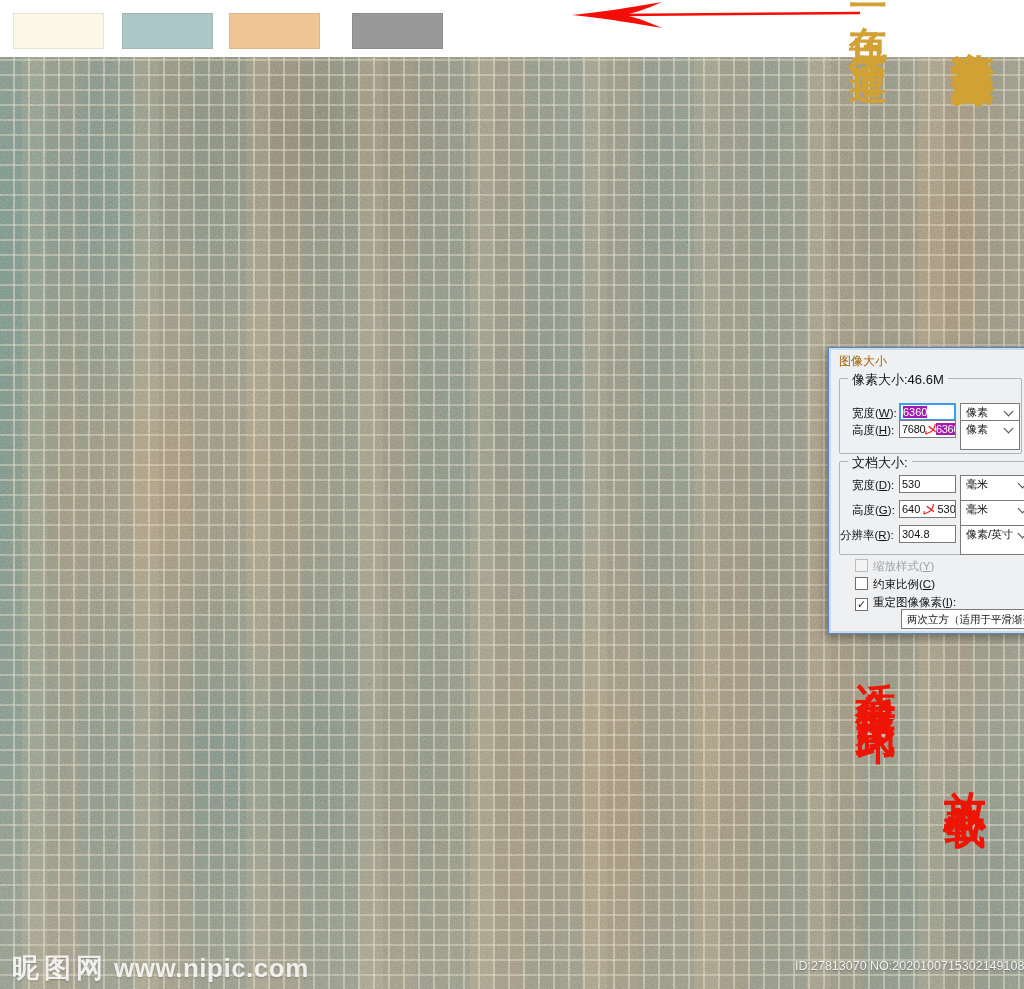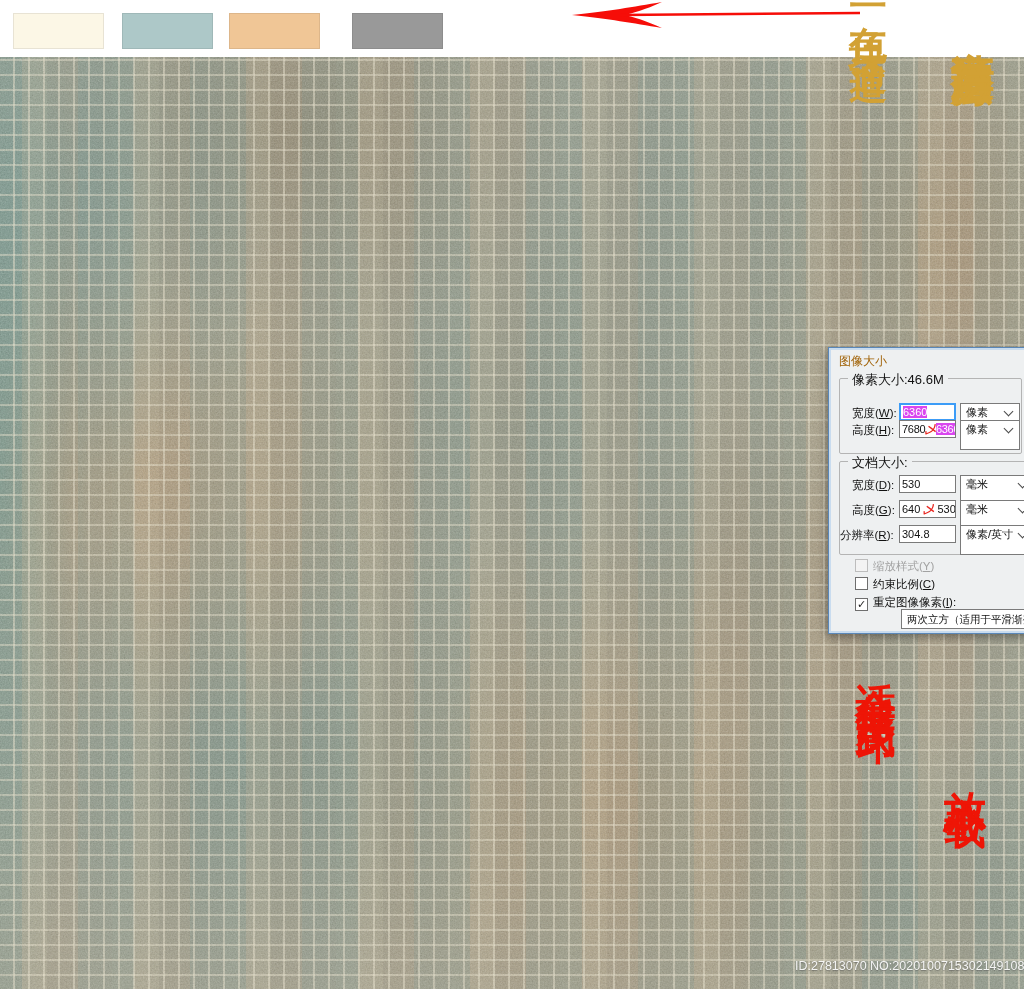--- a/index.html
+++ b/index.html
@@ -52,21 +52,21 @@
   .group{position:absolute;border:1px solid #b4b4b4;border-radius:2px;background:transparent;}
   .group-1{left:10px;top:30px;width:181px;height:74px;}
   .group-2{left:10px;top:113px;width:181px;height:92px;padding-left:34px;}
   .legend{position:absolute;left:8px;top:-8px;background:#eef0f1;padding:0 4px;font-size:13px;}
   .row{position:absolute;height:20px;line-height:20px;}
   .row-label{position:absolute;left:12px;font-size:11.5px;white-space:nowrap;}
   .mn{text-decoration:underline;}
   .tfield{position:absolute;left:59px;width:57px;height:18px;box-sizing:border-box;background:#fff;
     border:1px solid #7a7a7a;font-size:11px;line-height:16px;padding:0 2px;white-space:nowrap;overflow:hidden;}
   .tfield.focused{border:2px solid #3c9cf7;line-height:14px;}
-  .sel{background:#d946ef;color:#fff;margin-top:21px;}
+  .sel{background:#a21caf;color:#fff;margin-top:21px;}
   .cross{color:#e8251f;font-weight:700;}
   .ddl{position:absolute;left:120px;width:60px;height:30px;box-sizing:border-box;background:#fff;
     border:1px solid #7a7a7a;font-size:11px;line-height:16px;padding-left:5px;white-space:nowrap;overflow:hidden;}
   .ddl-wide{width:74px;}
   .chev{position:absolute;right:7px;top:4px;width:6px;height:6px;border-right:1.6px solid #4a4a4a;
     border-bottom:1.6px solid #4a4a4a;transform:rotate(45deg);}
   .opt{position:absolute;left:26px;height:14px;line-height:14px;font-size:11.5px;white-space:nowrap;}
   .cb{display:inline-block;width:11px;height:11px;border:1px solid #6e6e6e;background:#fff;
     vertical-align:-2px;margin-right:5px;text-align:center;line-height:11px;font-size:11px;color:#1f1f1f;}
   .opt.disabled{color:#a2a2a2;}
@@ -168,15 +168,18 @@
     <div class="opt" style="top:229px;">
       <span class="cb"></span><span>约束比例(</span><span class="mn">C</span><span>)</span>
     </div>
     <div class="opt" style="top:247px;">
       <span class="cb">✓</span><span>重定图像像素(</span><span class="mn">I</span><span>):</span>
     </div>
 
     <div class="combo">两次立方（适用于平滑渐变</div>
   </div>
 
+  <div class="wm">
+    <span class="site">昵图网</span><span class="url">www.nipic.com</span>
+  </div>
   <div class="idtext">ID:27813070 NO:20201007153021491085</div>
 
 </div>
 
 </body></html>

